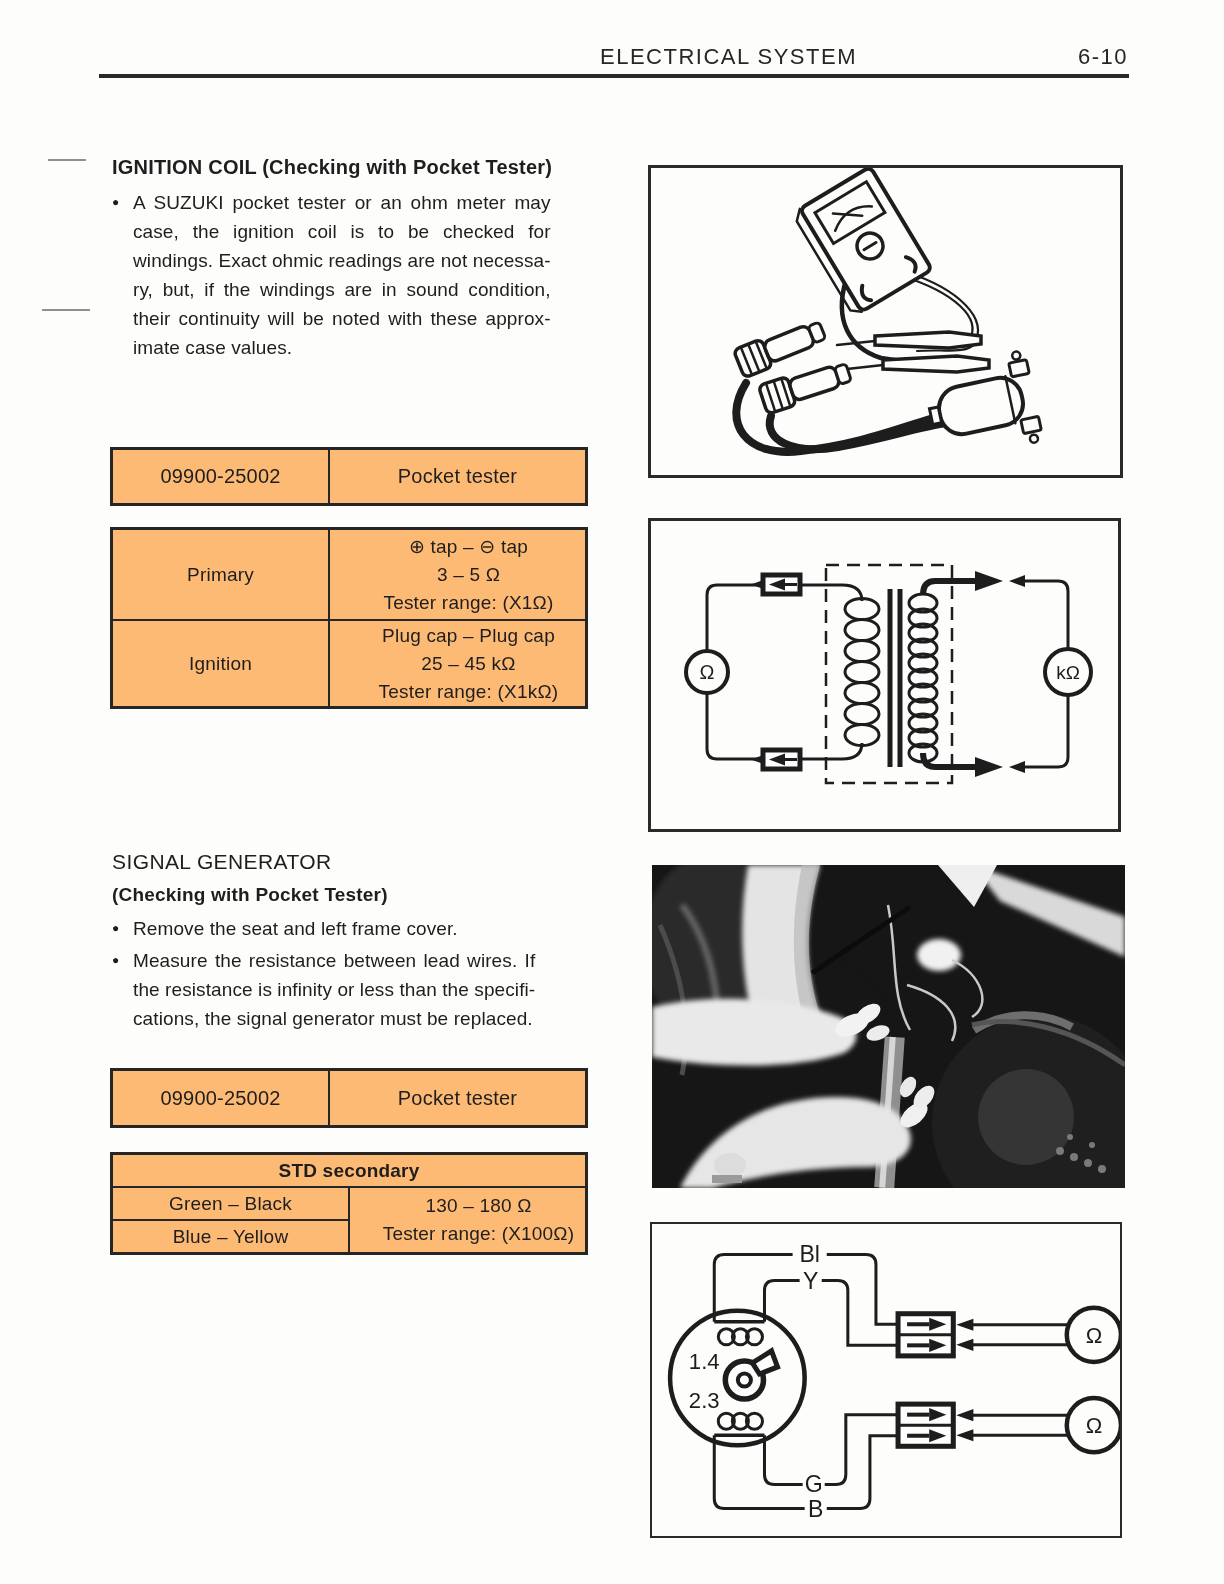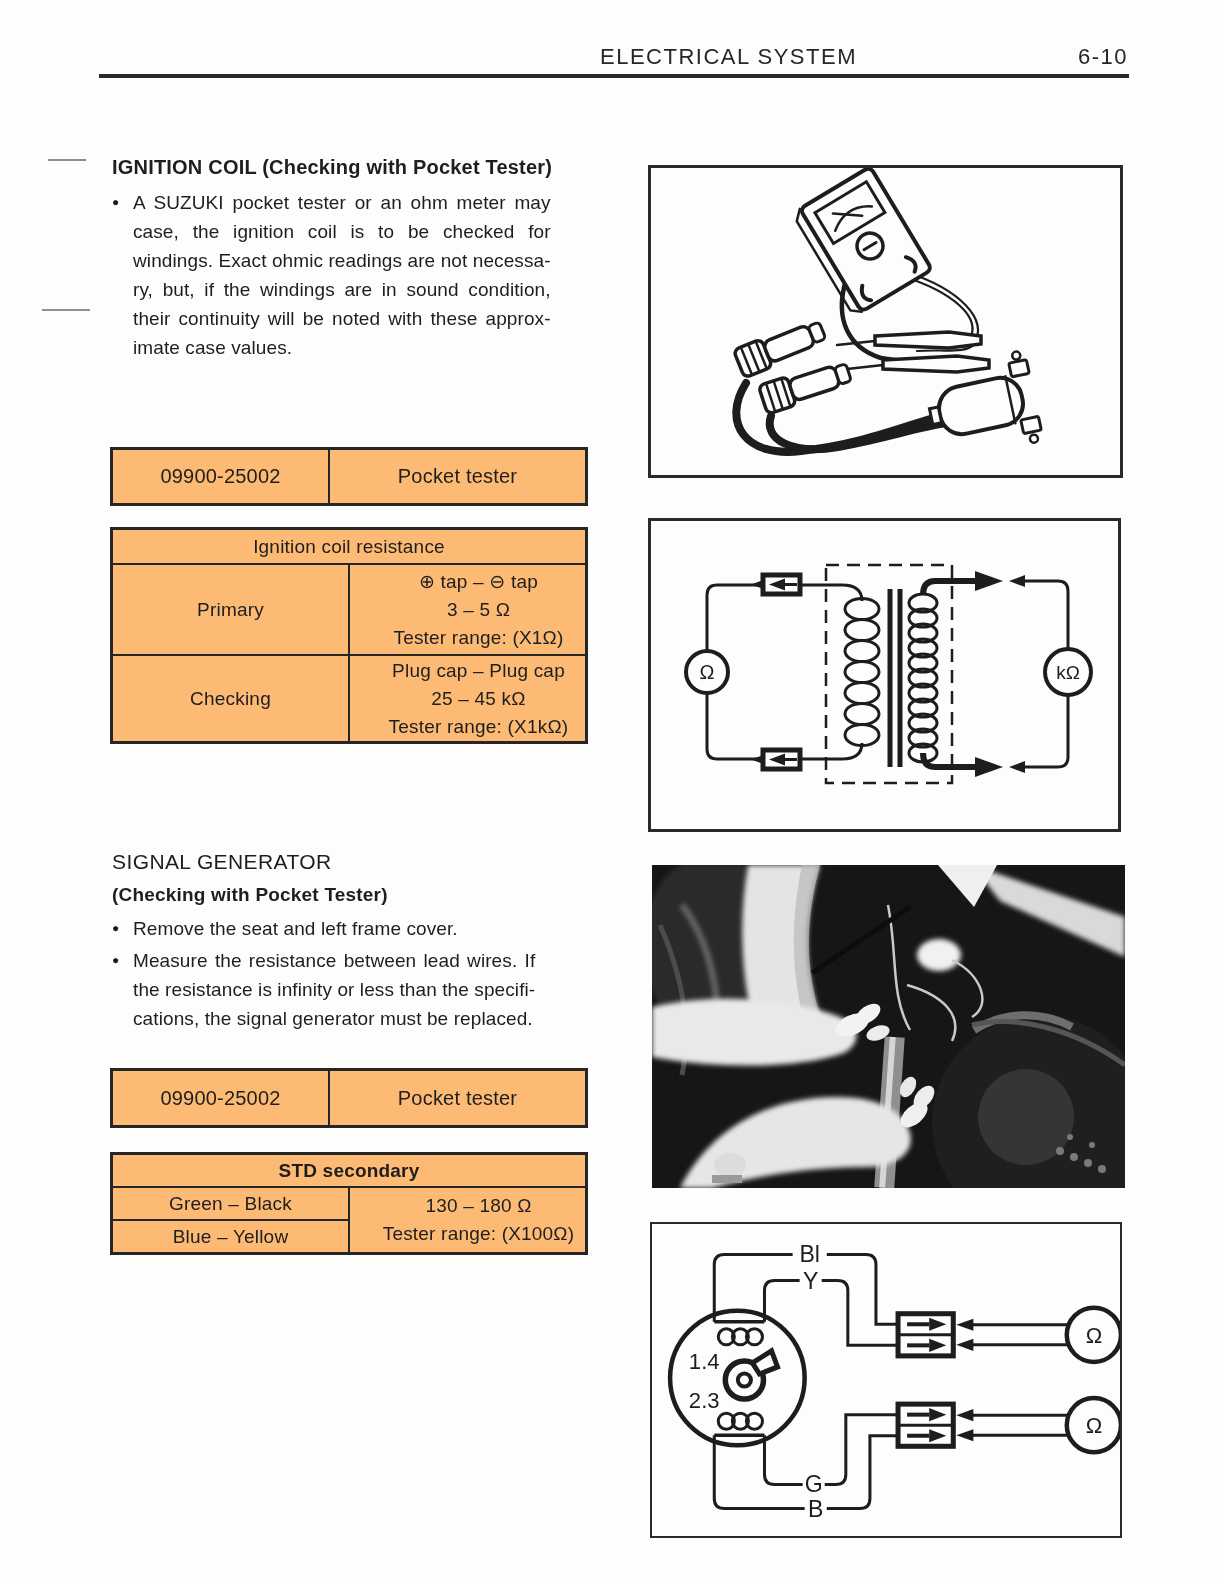--- a/index.html
+++ b/index.html
@@ -92,31 +92,28 @@
     <tbody>
         <tr>
       <td class="colA">09900-25002</td>
       <td>Pocket tester</td>
     </tr>
   </tbody>
     </table>
 
   <table class="t t2">
     <tbody>
-        <tr class="hrow">
-      <td colspan="2">Ignition coil resistance</td>
-    </tr>
     <tr class="rA">
       <td class="colA">Primary</td>
       <td class="multi">⊕ tap – ⊖ tap
 3 – 5 Ω
 Tester range: (X1Ω)</td>
     </tr>
     <tr class="rB">
-      <td class="colA">Checking</td>
+      <td class="colA">Ignition</td>
       <td class="multi">Plug cap – Plug cap
 25 – 45 kΩ
 Tester range: (X1kΩ)</td>
     </tr>
   </tbody>
     </table>
 
   <div class="h-sig">SIGNAL GENERATOR</div>
   <div class="h-sig-sub">(Checking with Pocket Tester)</div>
 

